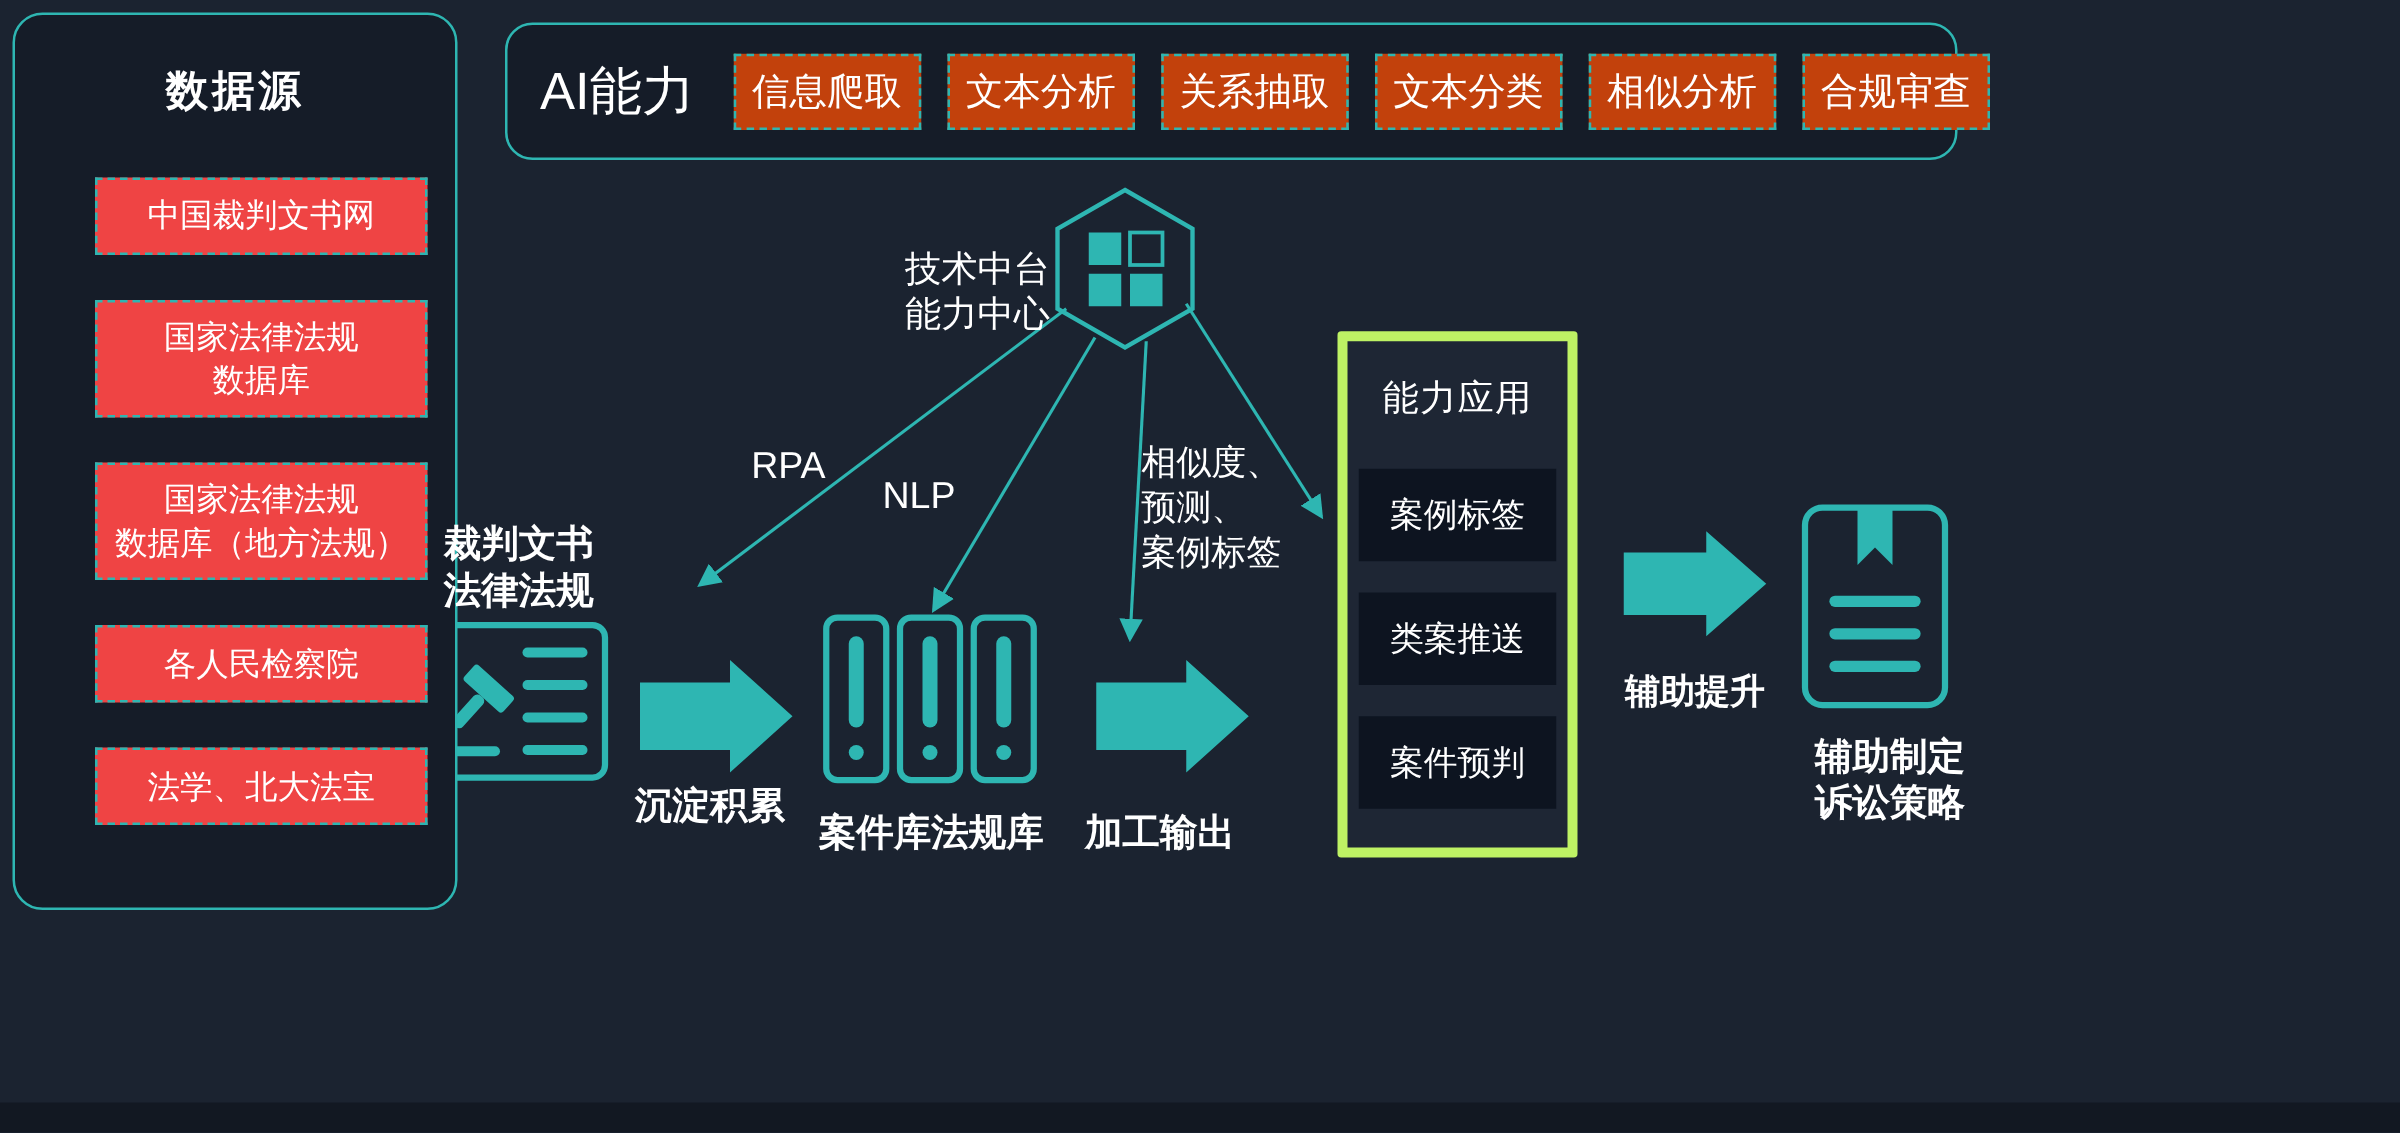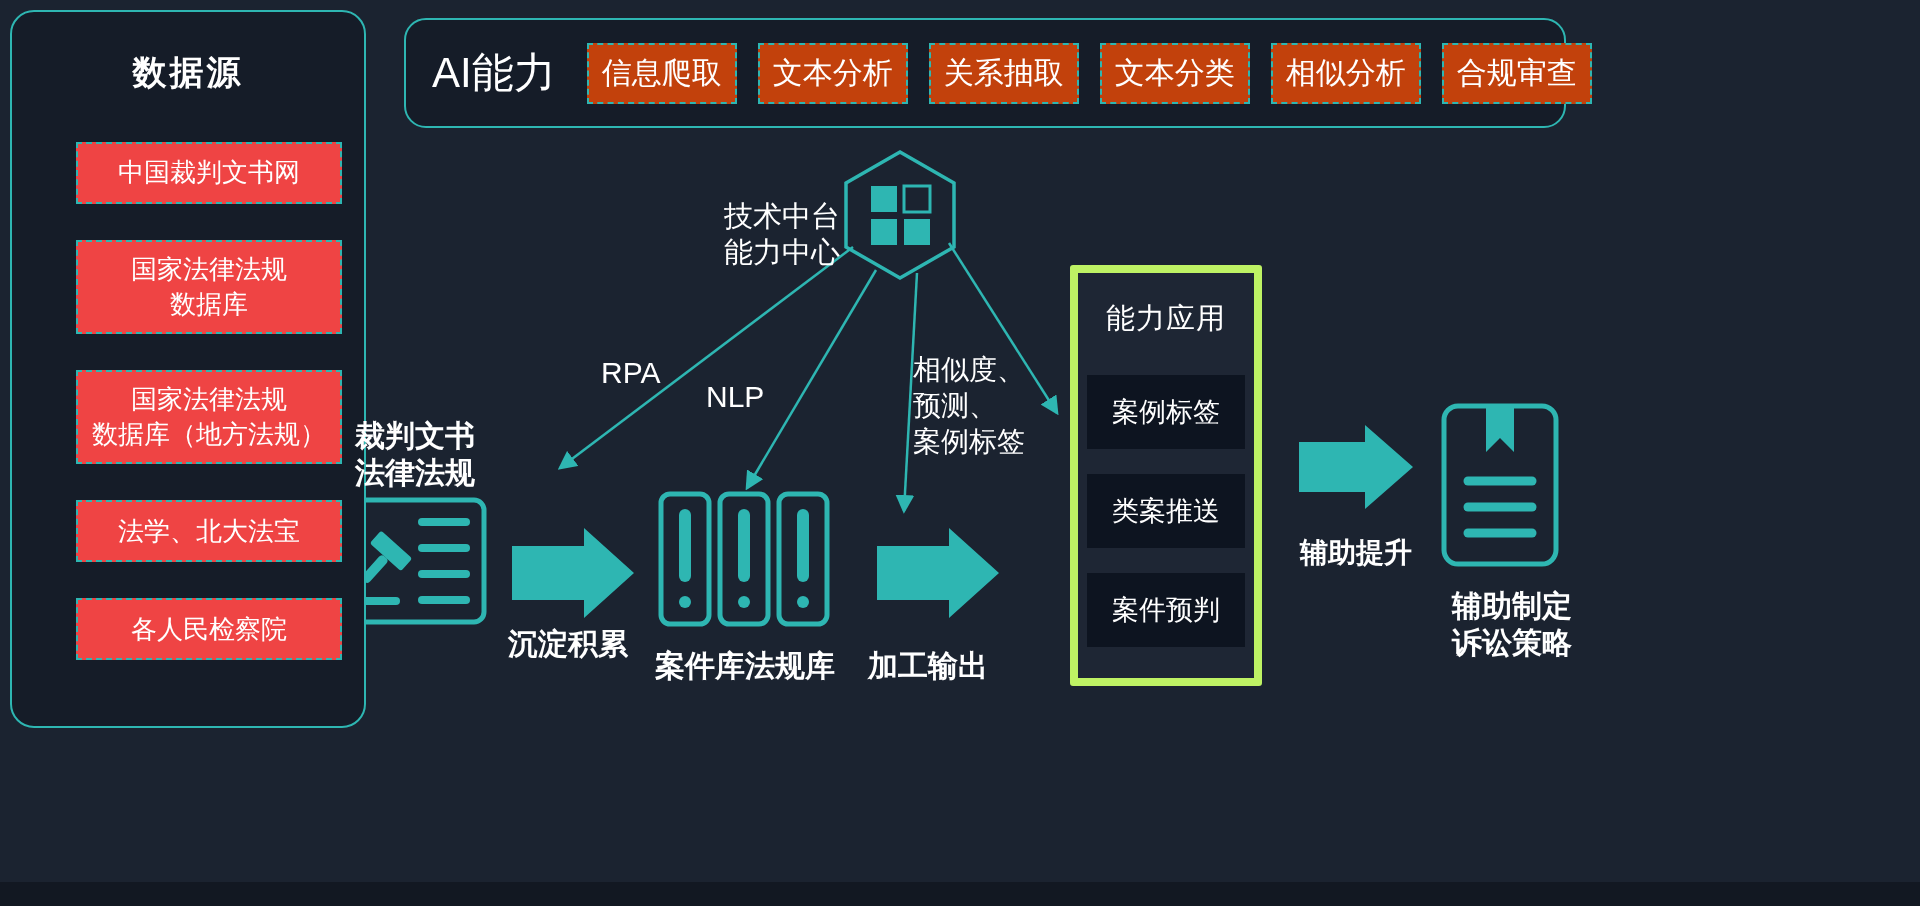--- a/index.html
+++ b/index.html
@@ -137,22 +137,22 @@
   </svg>
 
   <div class="panel-left">
     <div class="title">数据源</div>
     <div class="ds-list">
       <div class="ds-item pre">中国裁判文书网</div>
       <div class="ds-item pre">国家法律法规
 数据库</div>
       <div class="ds-item pre">国家法律法规
 数据库（地方法规）</div>
+      <div class="ds-item pre">各人民检察院</div>
       <div class="ds-item pre">法学、北大法宝</div>
-      <div class="ds-item pre">各人民检察院</div>
     </div>
   </div>
 
   <div class="panel-ai">
     <div class="title">AI能力</div>
     <div class="ai-item">信息爬取</div>
     <div class="ai-item">文本分析</div>
     <div class="ai-item">关系抽取</div>
     <div class="ai-item">文本分类</div>
     <div class="ai-item">相似分析</div>

